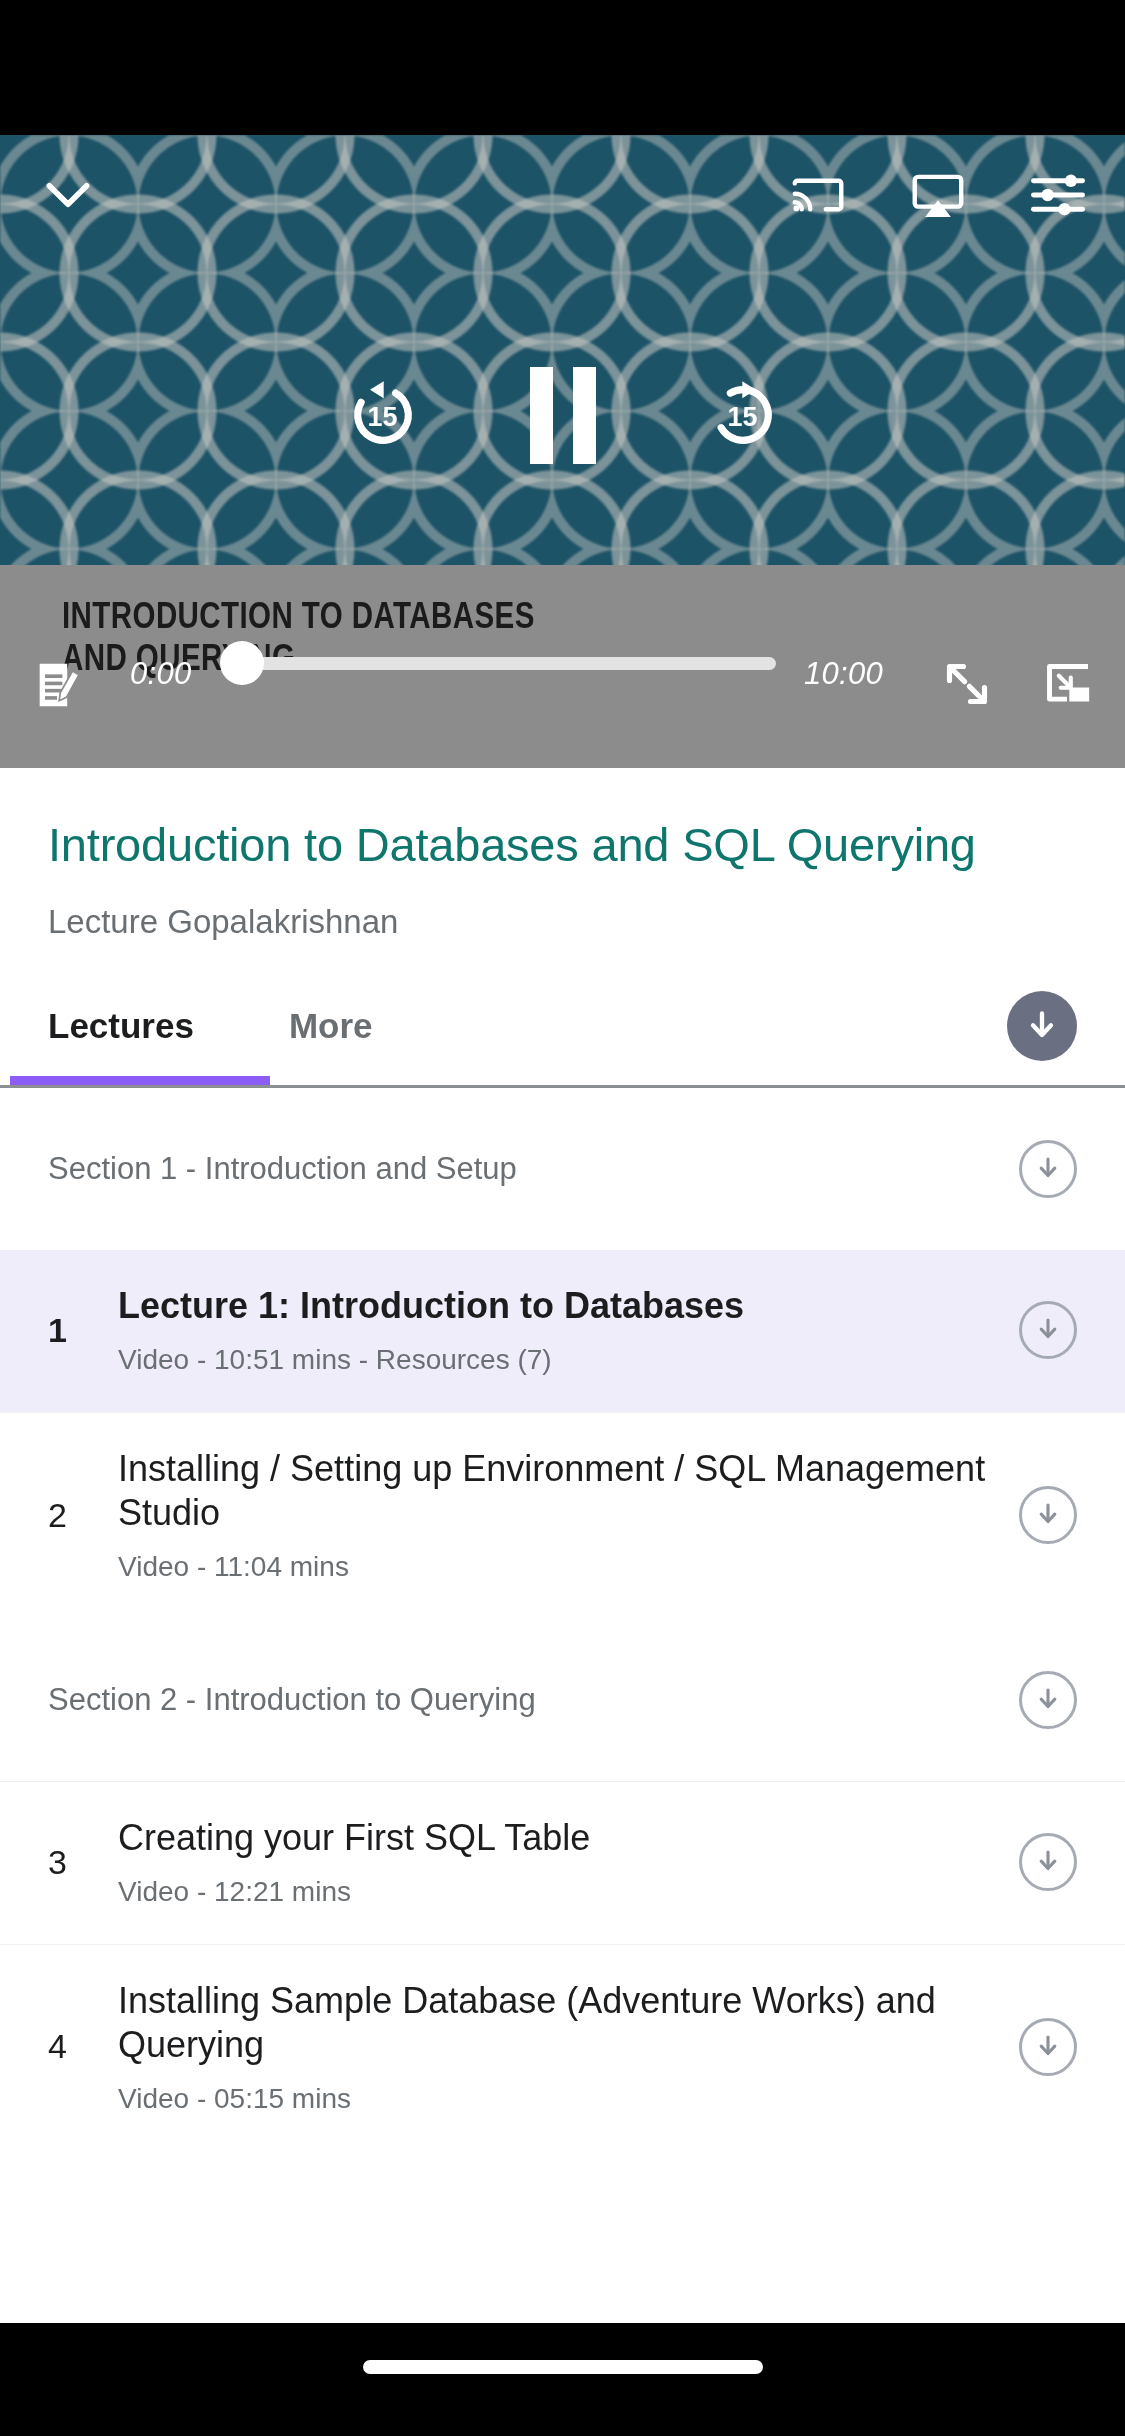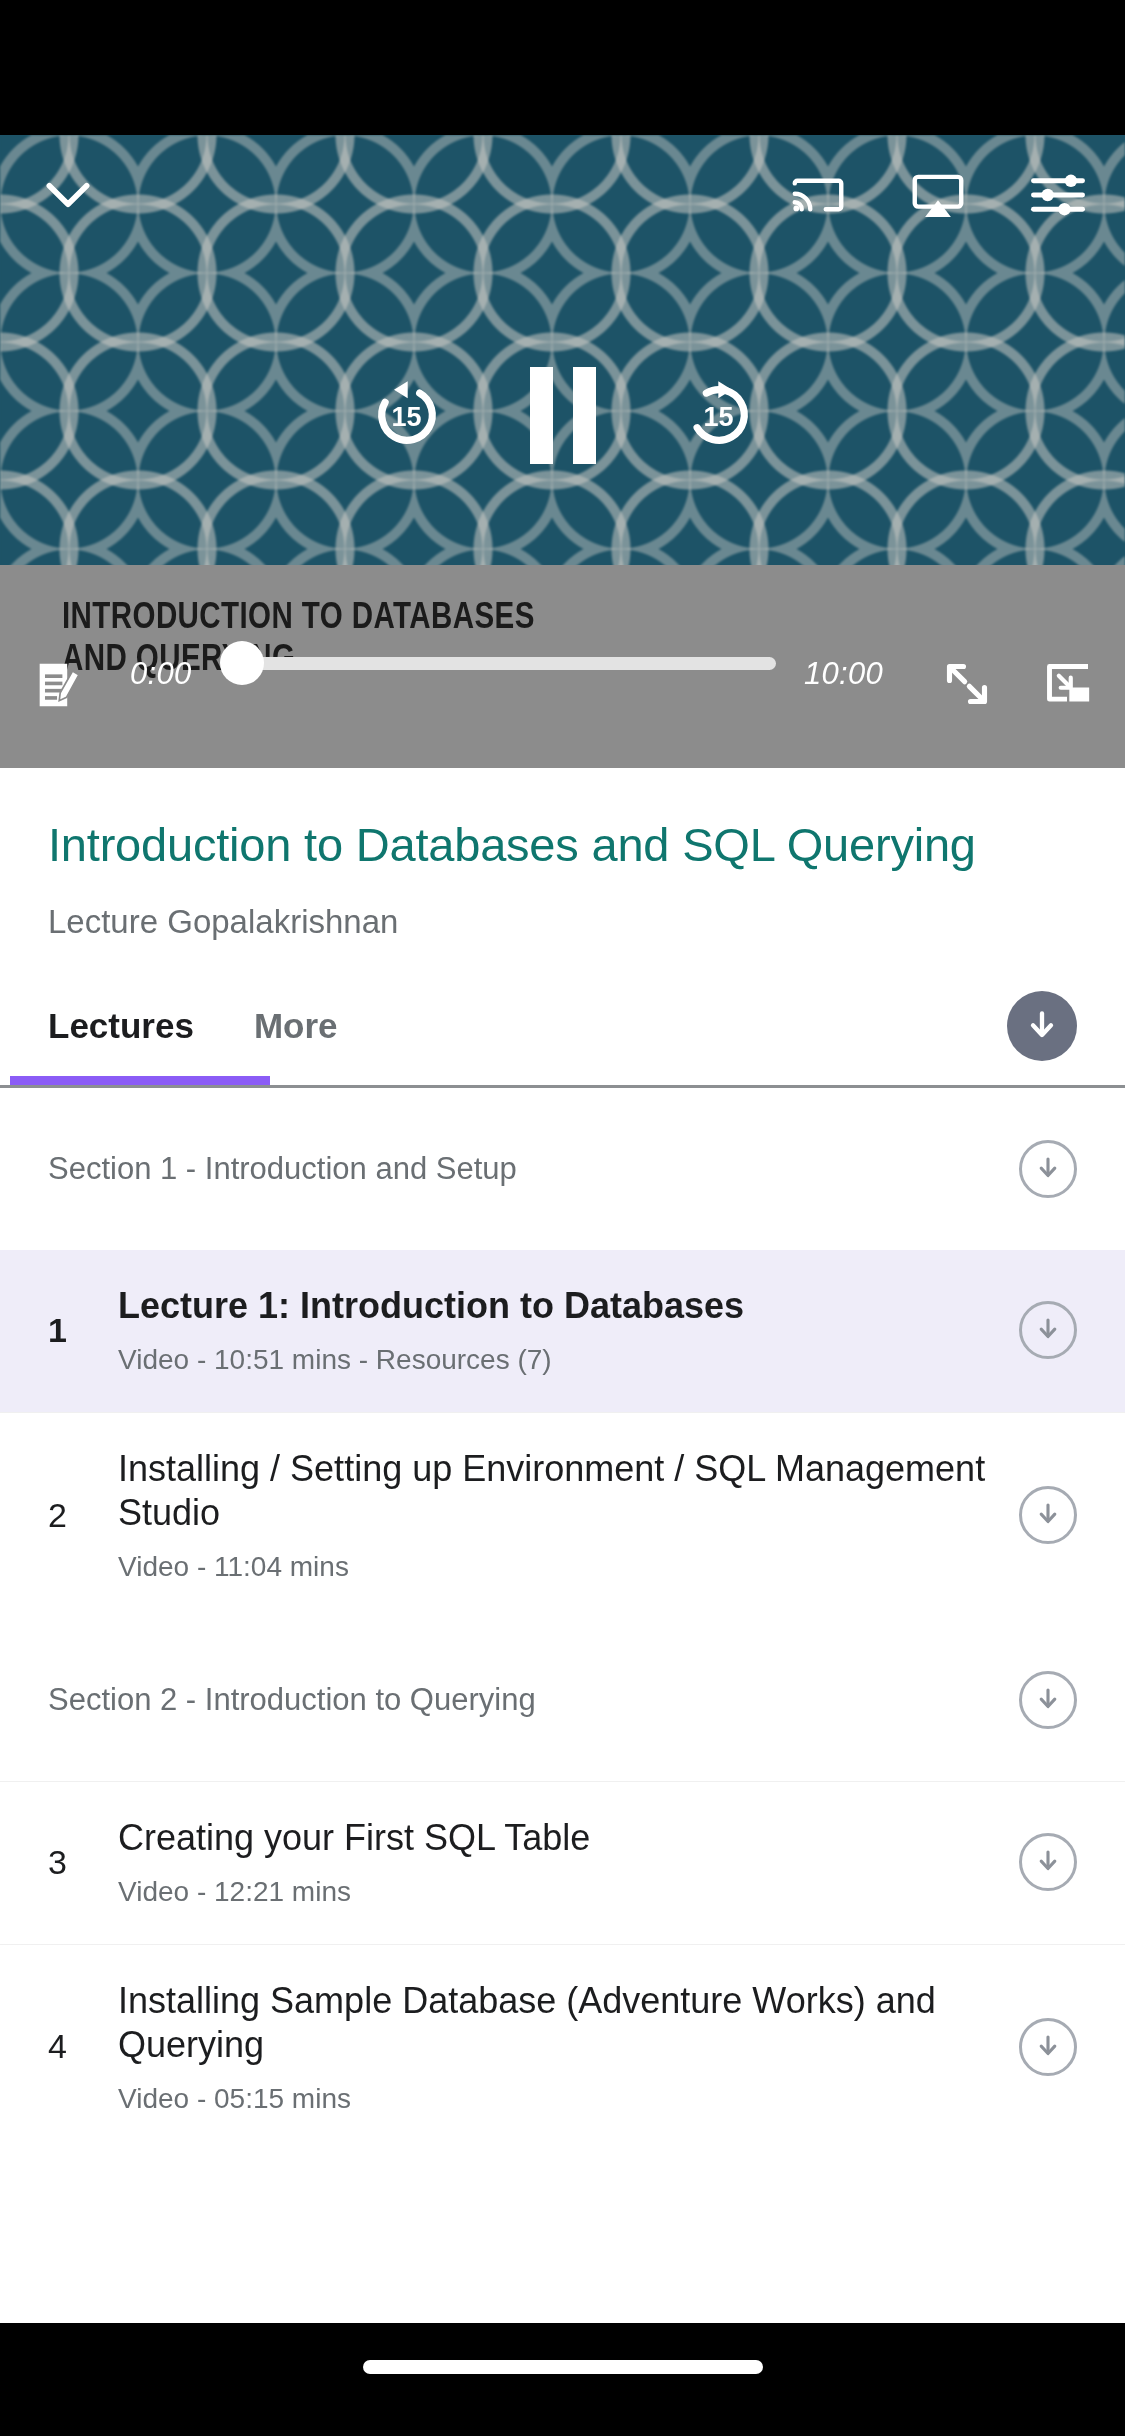--- a/index.html
+++ b/index.html
@@ -48,21 +48,21 @@
     position:absolute; top:0; left:0; right:0; height:120px;
     display:flex; align-items:center; padding:0 36px;
   }
   .top-controls .spacer { flex:1; }
   .ctrl-btn { display:flex; align-items:center; justify-content:center; cursor:pointer; }
   .chevron-down { width:64px; height:64px; }
   .icon-gap { width:58px; }
 
   .mid-controls {
     position:absolute; top:0; left:0; right:0; height:560px;
-    display:flex; align-items:center; justify-content:center; gap:82px;
+    display:flex; align-items:center; justify-content:center; gap:106px;
   }
   .seek-btn { position:relative; width:82px; height:82px; }
   .seek-btn .num {
     position:absolute; inset:0; display:flex; align-items:center; justify-content:center;
     color:#fff; font-size:27px; font-weight:bold; padding-top:4px;
   }
   .pause-icon { display:flex; gap:20px; }
   .pause-icon span { display:block; width:23px; height:97px; background:#fff; }
 
   .bottom-bar {
@@ -78,21 +78,21 @@
   .info { background:#fff; padding:48px 48px 0 48px; }
   .course-title {
     font-size:47px; line-height:1.22; color:#0f766e; font-weight:400;
     letter-spacing:-.2px;
   }
   .course-author { margin-top:30px; font-size:33px; color:#6a6f73; }
 
   
   .tabs-row {
     position:relative; background:#fff; display:flex; align-items:center;
-    padding:0 48px; height:118px; margin-top:26px;
+    padding:0 48px; height:118px; margin-top:26px;gap:35px;
   }
   .tab {
     font-size:35px; font-weight:bold; color:#6a6f73; margin-right:60px;
     height:100%; display:flex; align-items:center; cursor:pointer;
   }
   .tab.active { color:#1c1d1f; }
   .tab-underline {
     position:absolute; bottom:0; left:10px; width:260px; height:9px; background:#8b5cf6;
   }
   .tabs-border { height:3px; background:#8c8f92; }

